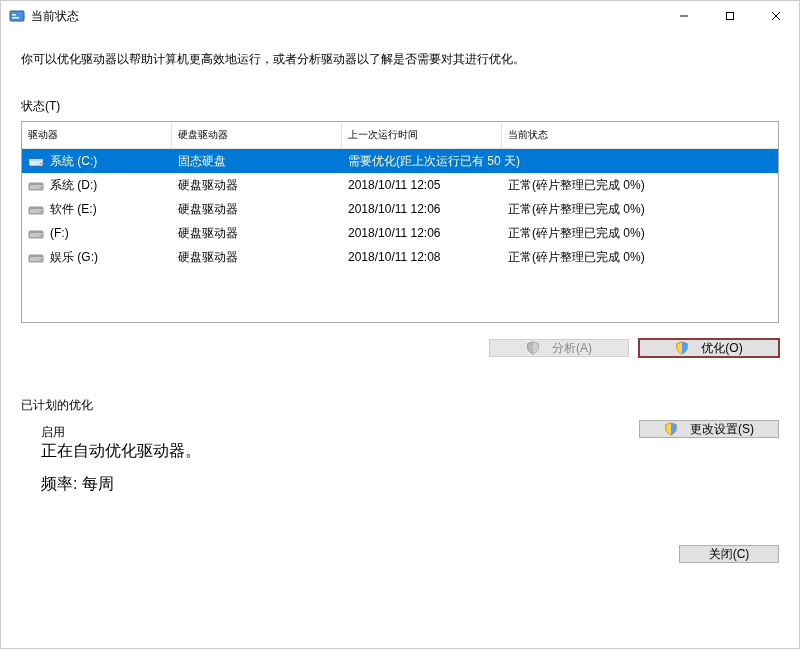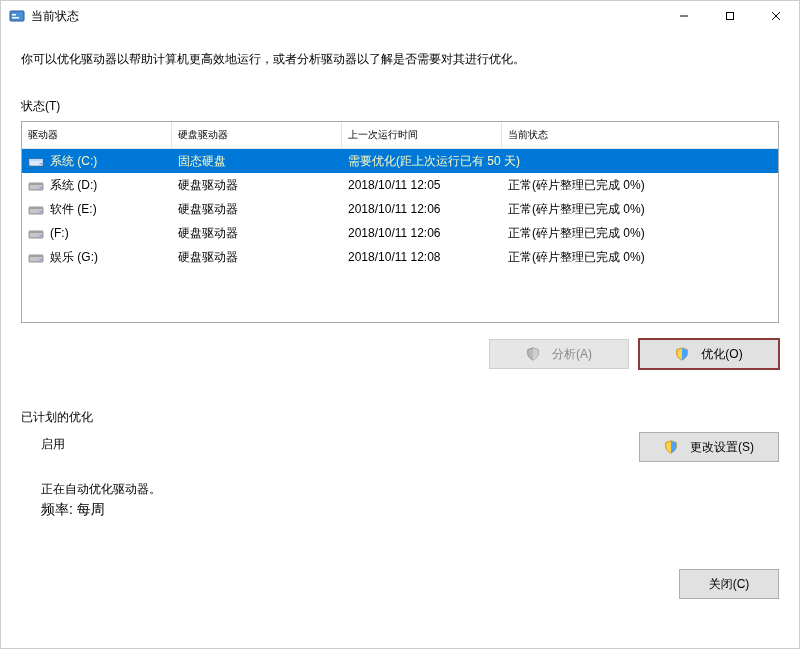--- a/index.html
+++ b/index.html
@@ -19,29 +19,29 @@
 .tbody{}
 .row{display:flex;height:24px;align-items:center}
 .row .td{display:flex;align-items:center;padding-left:6px;box-sizing:border-box;font-size:12px;white-space:nowrap;overflow:hidden}
 .row.selected{background:#0078d7;color:#fef9c3}
 .drive-icon{width:16px;height:12px;margin-right:6px;flex:0 0 auto;display:inline-block}
 .col-drive{width:150px}
 .col-media{width:170px}
 .col-last{width:160px}
 .col-status{flex:1}
 .btn-row{display:flex;justify-content:flex-end;gap:10px;margin-top:16px}
-.btn{height:30px;min-width:140px;padding:0 14px;display:flex;align-items:center;justify-content:center;gap:12px;font-size:12px;background:#e1e1e1;border:1px solid #adadad;cursor:pointer;box-sizing:border-box}
+.btn{height:18px;min-width:140px;padding:0 14px;display:flex;align-items:center;justify-content:center;gap:12px;font-size:12px;background:#e1e1e1;border:1px solid #adadad;cursor:pointer;box-sizing:border-box}
 .btn.disabled{color:#888;background:#e6e6e6;border-color:#cfcfcf;cursor:default}
 .btn.highlight-frame{outline:2px solid #8b3a3a;outline-offset:-1px}
 .sched-section{margin-top:40px}
 .sched-body{display:flex;align-items:flex-start}
 .sched-text{flex:1;padding-left:20px}
 .sched-text .line1{font-size:12px;margin-top:4px}
-.sched-text .line2{font-size:12px;margin-top:28px}
-.sched-text .line3{font-size:14px;margin-top:3px}
+.sched-text .line2{font-size:16px;margin-top:0}
+.sched-text .line3{font-size:16px;margin-top:12px}
 .footer{display:flex;justify-content:flex-end;padding-top:50px}
 .shield{width:14px;height:14px;display:inline-block;flex:0 0 auto}
 </style>
 </head>
 <body>
 
 <div class="window">
 
   <div class="titlebar">
     <span class="app-icon">

